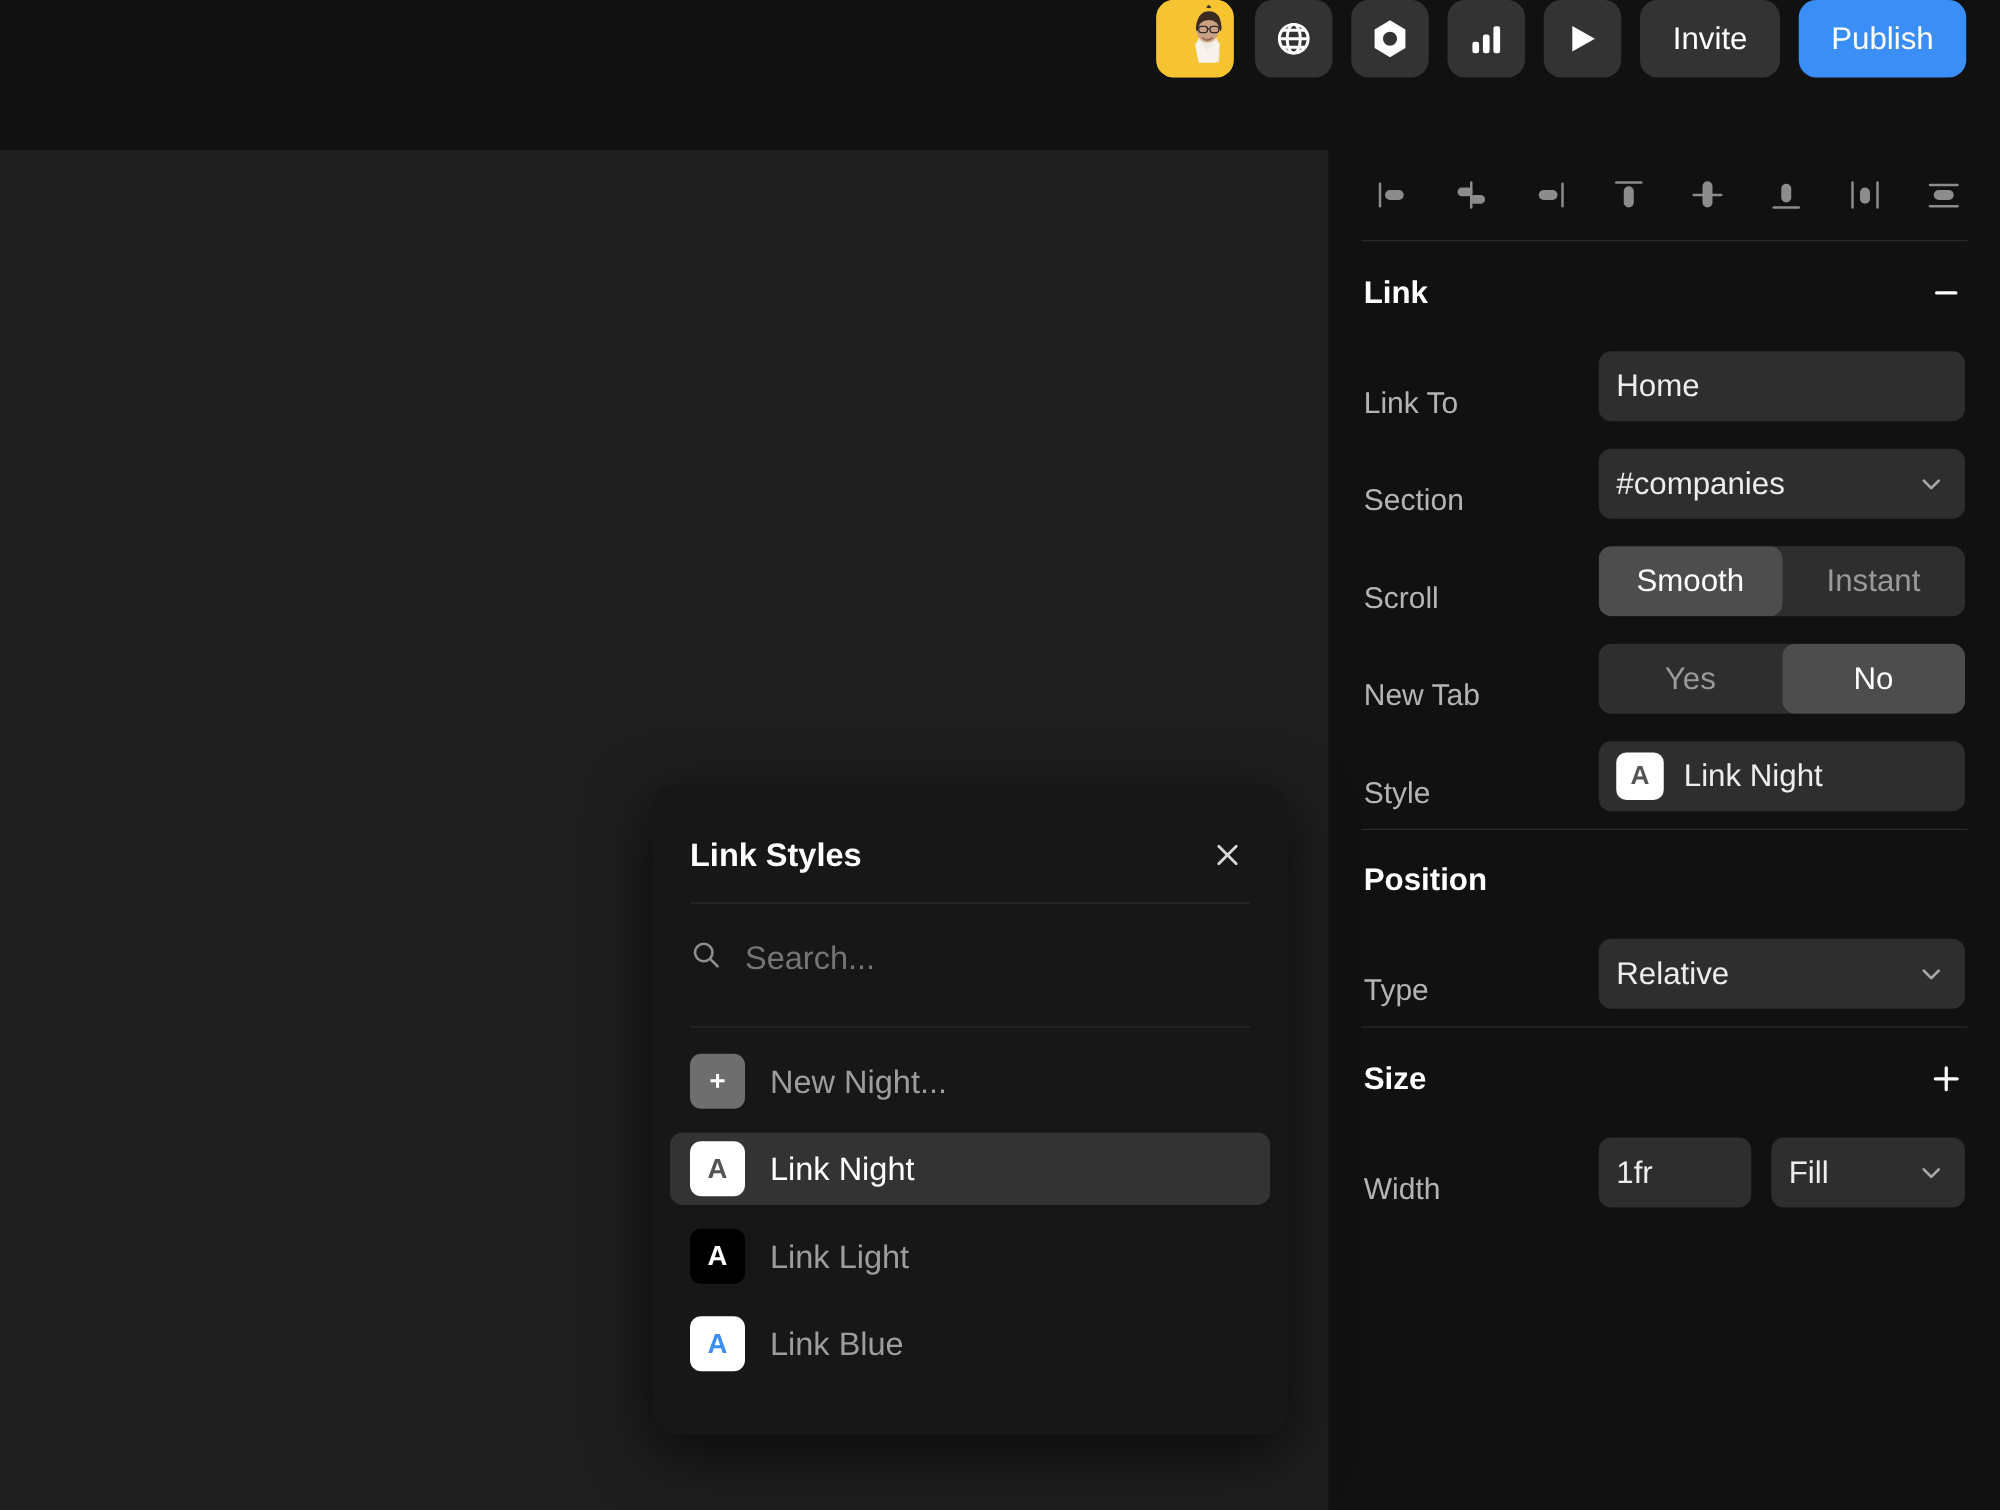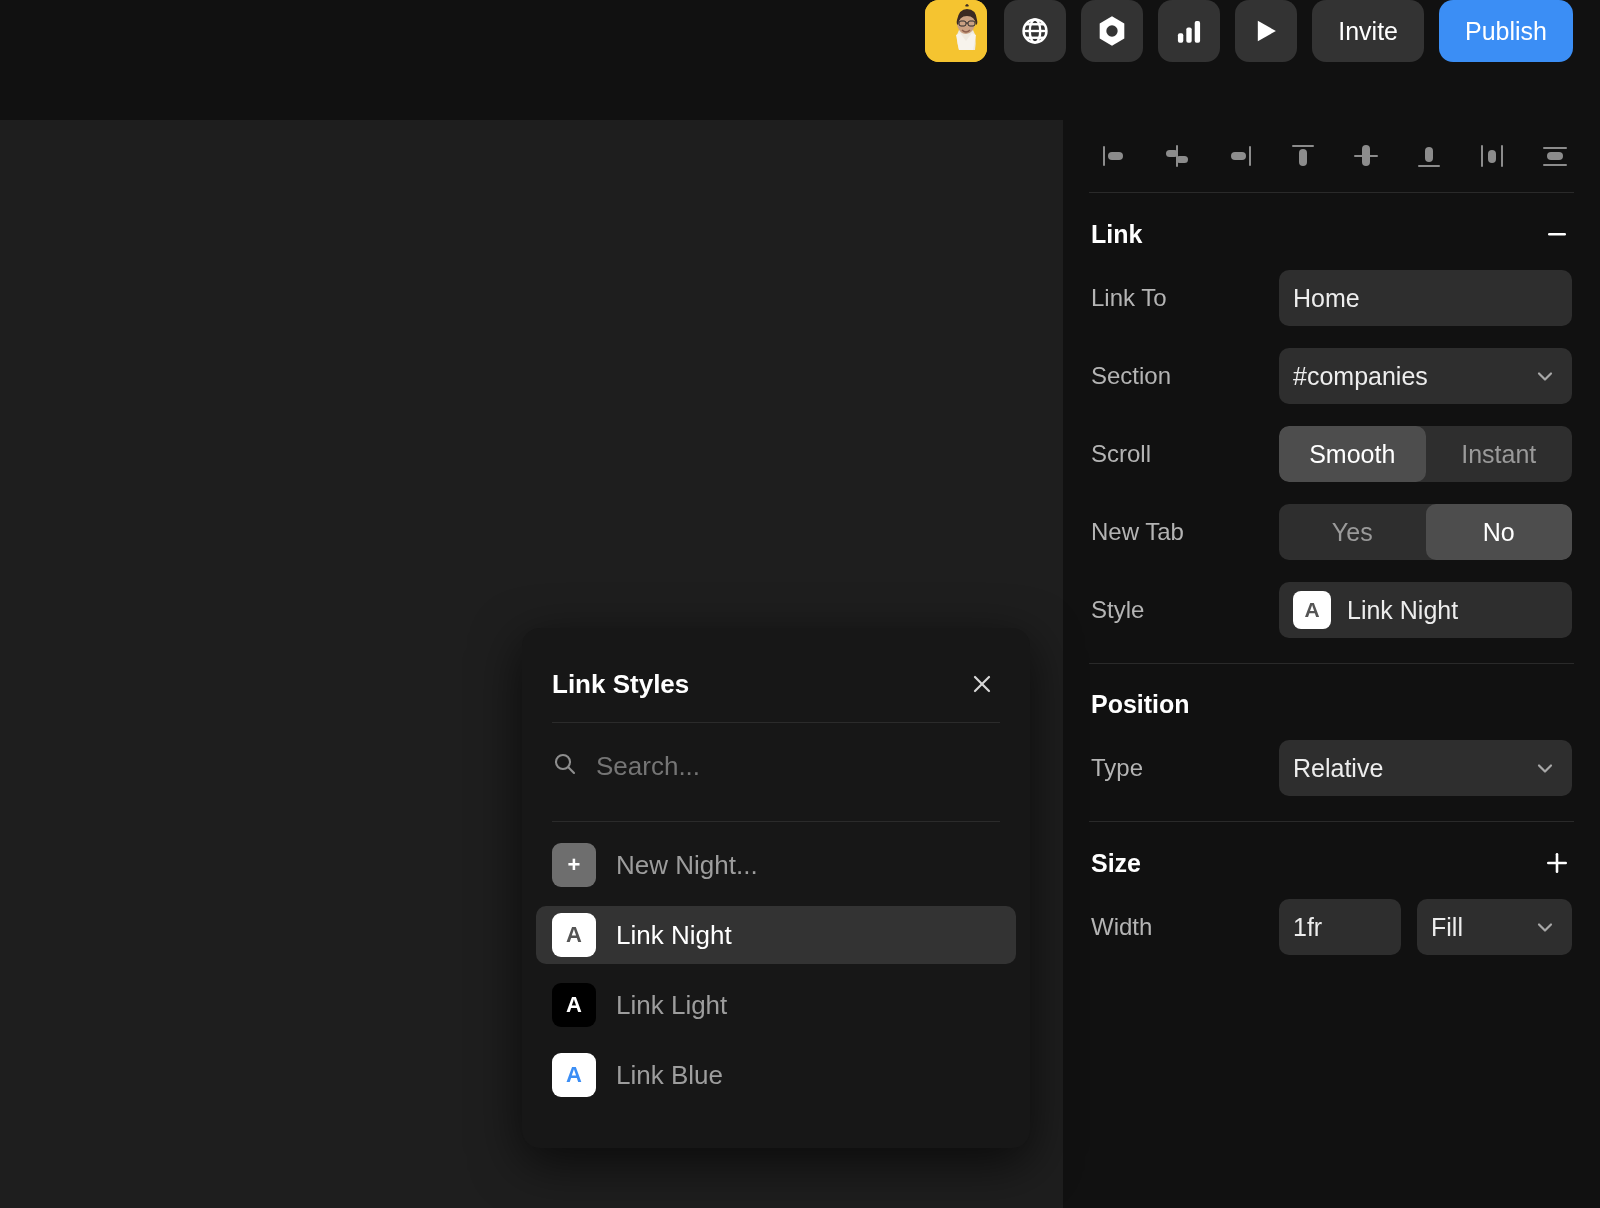--- a/index.html
+++ b/index.html
@@ -88,21 +88,21 @@
   .section-title {
     color: #ffffff; font-size: 25px; font-weight: bold;
   }
   .sec-toggle {
     width: 30px; height: 30px;
     display: flex; align-items: center; justify-content: center;
     cursor: pointer; color: #ffffff;
   }
 
   .prop-row {
-    display: flex; align-items: center;
+    display: flex; align-items: flex-end;
     height: 78px;
     padding: 0 28px;
   }
   .prop-label {
     width: 188px;
     color: #b4b4b4;
     font-size: 24px;
     flex-shrink: 0;
   }
   .field {

